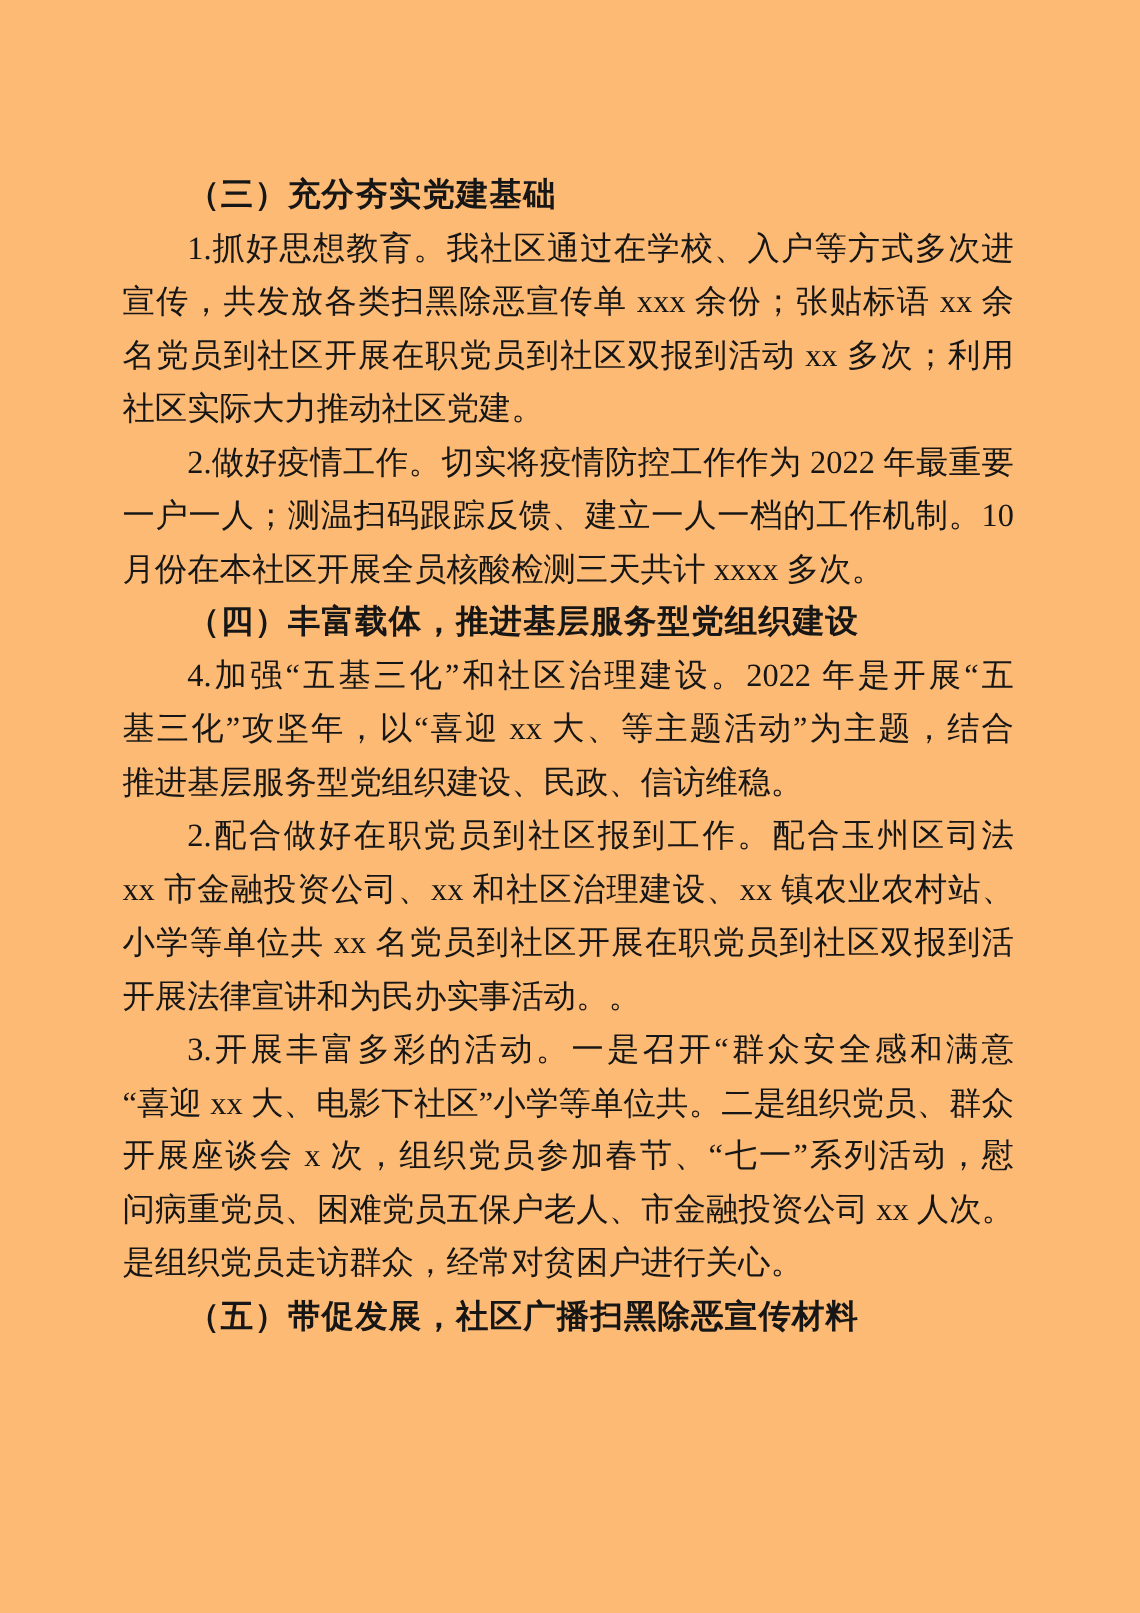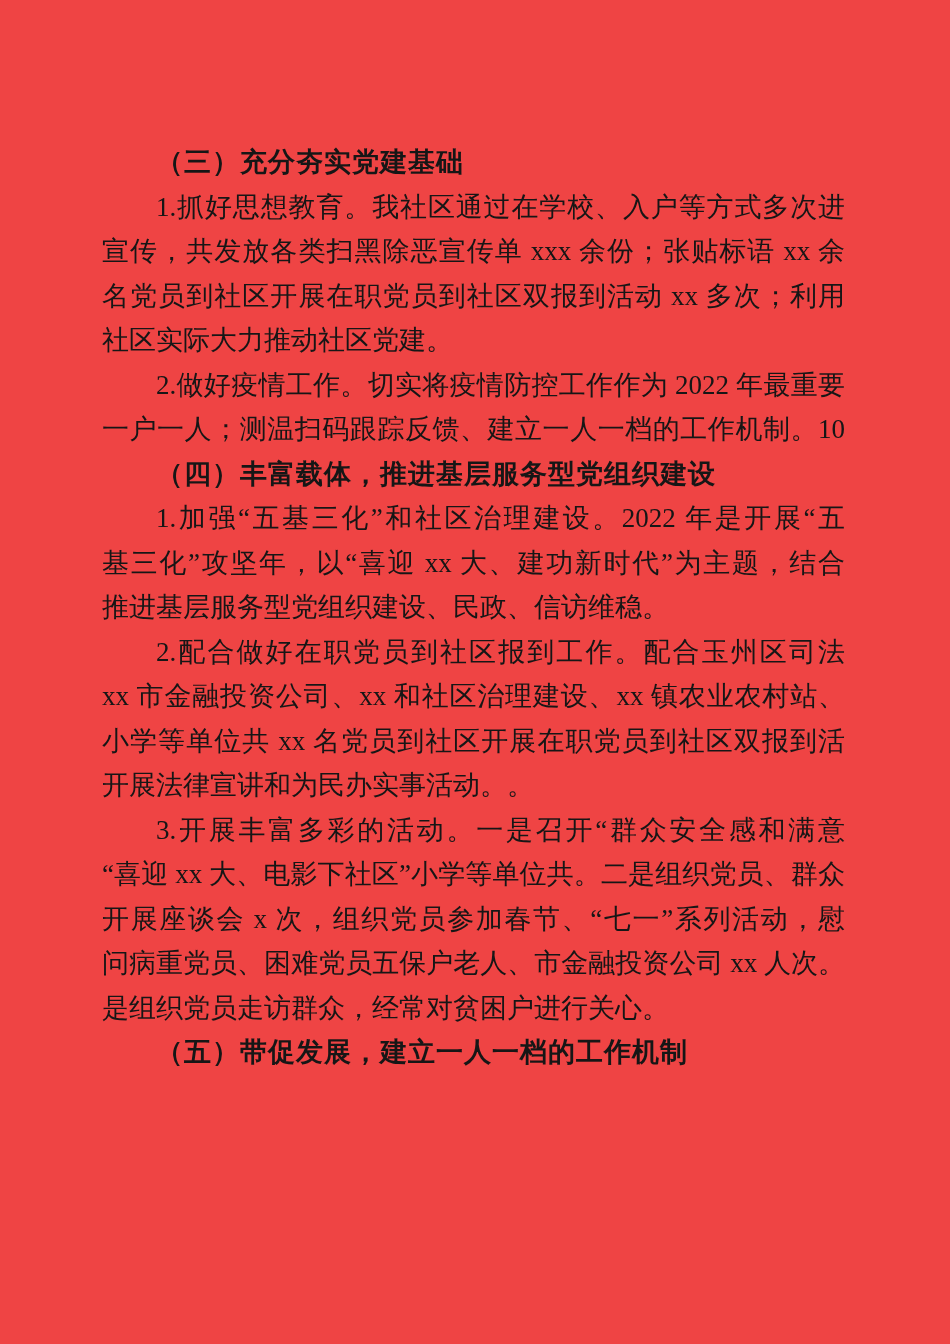--- a/index.html
+++ b/index.html
@@ -1,20 +1,20 @@
 <!DOCTYPE html>
 <html lang="zh"><head>
 <meta charset="utf-8">
 <style>
   html,body{margin:0;padding:0;background:#ffffff;}
   .page{
     position:relative;
     width:950px;
     height:1344px;
-    background:#ef4444;
+    background:#fdba74;
     overflow:hidden;
     font-family:"Liberation Serif","DejaVu Serif",serif;
     color:#161616;
   }
   .doc{
     position:absolute;
     left:102px;
     top:140px;
     width:743px;
     font-size:27px;
@@ -44,34 +44,35 @@
 
     <div class="line h">（三）充分夯实党建基础</div>
 
     <div class="line first fill">1.抓好思想教育。我社区通过在学校、入户等方式多次进行</div>
     <div class="line fill">宣传，共发放各类扫黑除恶宣传单 xxx 余份；张贴标语 xx 余条；</div>
     <div class="line fill">名党员到社区开展在职党员到社区双报到活动 xx 多次；利用</div>
     <div class="line">社区实际大力推动社区党建。</div>
 
     <div class="line first fill">2.做好疫情工作。切实将疫情防控工作作为 2022 年最重要</div>
     <div class="line fill">一户一人；测温扫码跟踪反馈、建立一人一档的工作机制。10</div>
+    <div class="line">月份在本社区开展全员核酸检测三天共计 xxxx 多次。</div>
 
     <div class="line h">（四）丰富载体，推进基层服务型党组织建设</div>
 
-    <div class="line first fill">1.加强“五基三化”和社区治理建设。2022 年是开展“五</div>
-    <div class="line fill">基三化”攻坚年，以“喜迎 xx 大、建功新时代”为主题，结合</div>
+    <div class="line first fill">4.加强“五基三化”和社区治理建设。2022 年是开展“五</div>
+    <div class="line fill">基三化”攻坚年，以“喜迎 xx 大、等主题活动”为主题，结合</div>
     <div class="line">推进基层服务型党组织建设、民政、信访维稳。</div>
 
     <div class="line first fill">2.配合做好在职党员到社区报到工作。配合玉州区司法局、</div>
     <div class="line fill">xx 市金融投资公司、xx 和社区治理建设、xx 镇农业农村站、xx</div>
     <div class="line fill">小学等单位共 xx 名党员到社区开展在职党员到社区双报到活动，</div>
     <div class="line">开展法律宣讲和为民办实事活动。。</div>
 
     <div class="line first fill">3.开展丰富多彩的活动。一是召开“群众安全感和满意度”、</div>
     <div class="line fill">“喜迎 xx 大、电影下社区”小学等单位共。二是组织党员、群众</div>
     <div class="line fill">开展座谈会 x 次，组织党员参加春节、“七一”系列活动，慰</div>
     <div class="line fill">问病重党员、困难党员五保户老人、市金融投资公司 xx 人次。三</div>
     <div class="line">是组织党员走访群众，经常对贫困户进行关心。</div>
 
-    <div class="line h">（五）带促发展，建立一人一档的工作机制</div>
+    <div class="line h">（五）带促发展，社区广播扫黑除恶宣传材料</div>
 
   </div>
 </div>
 
 </body></html>

